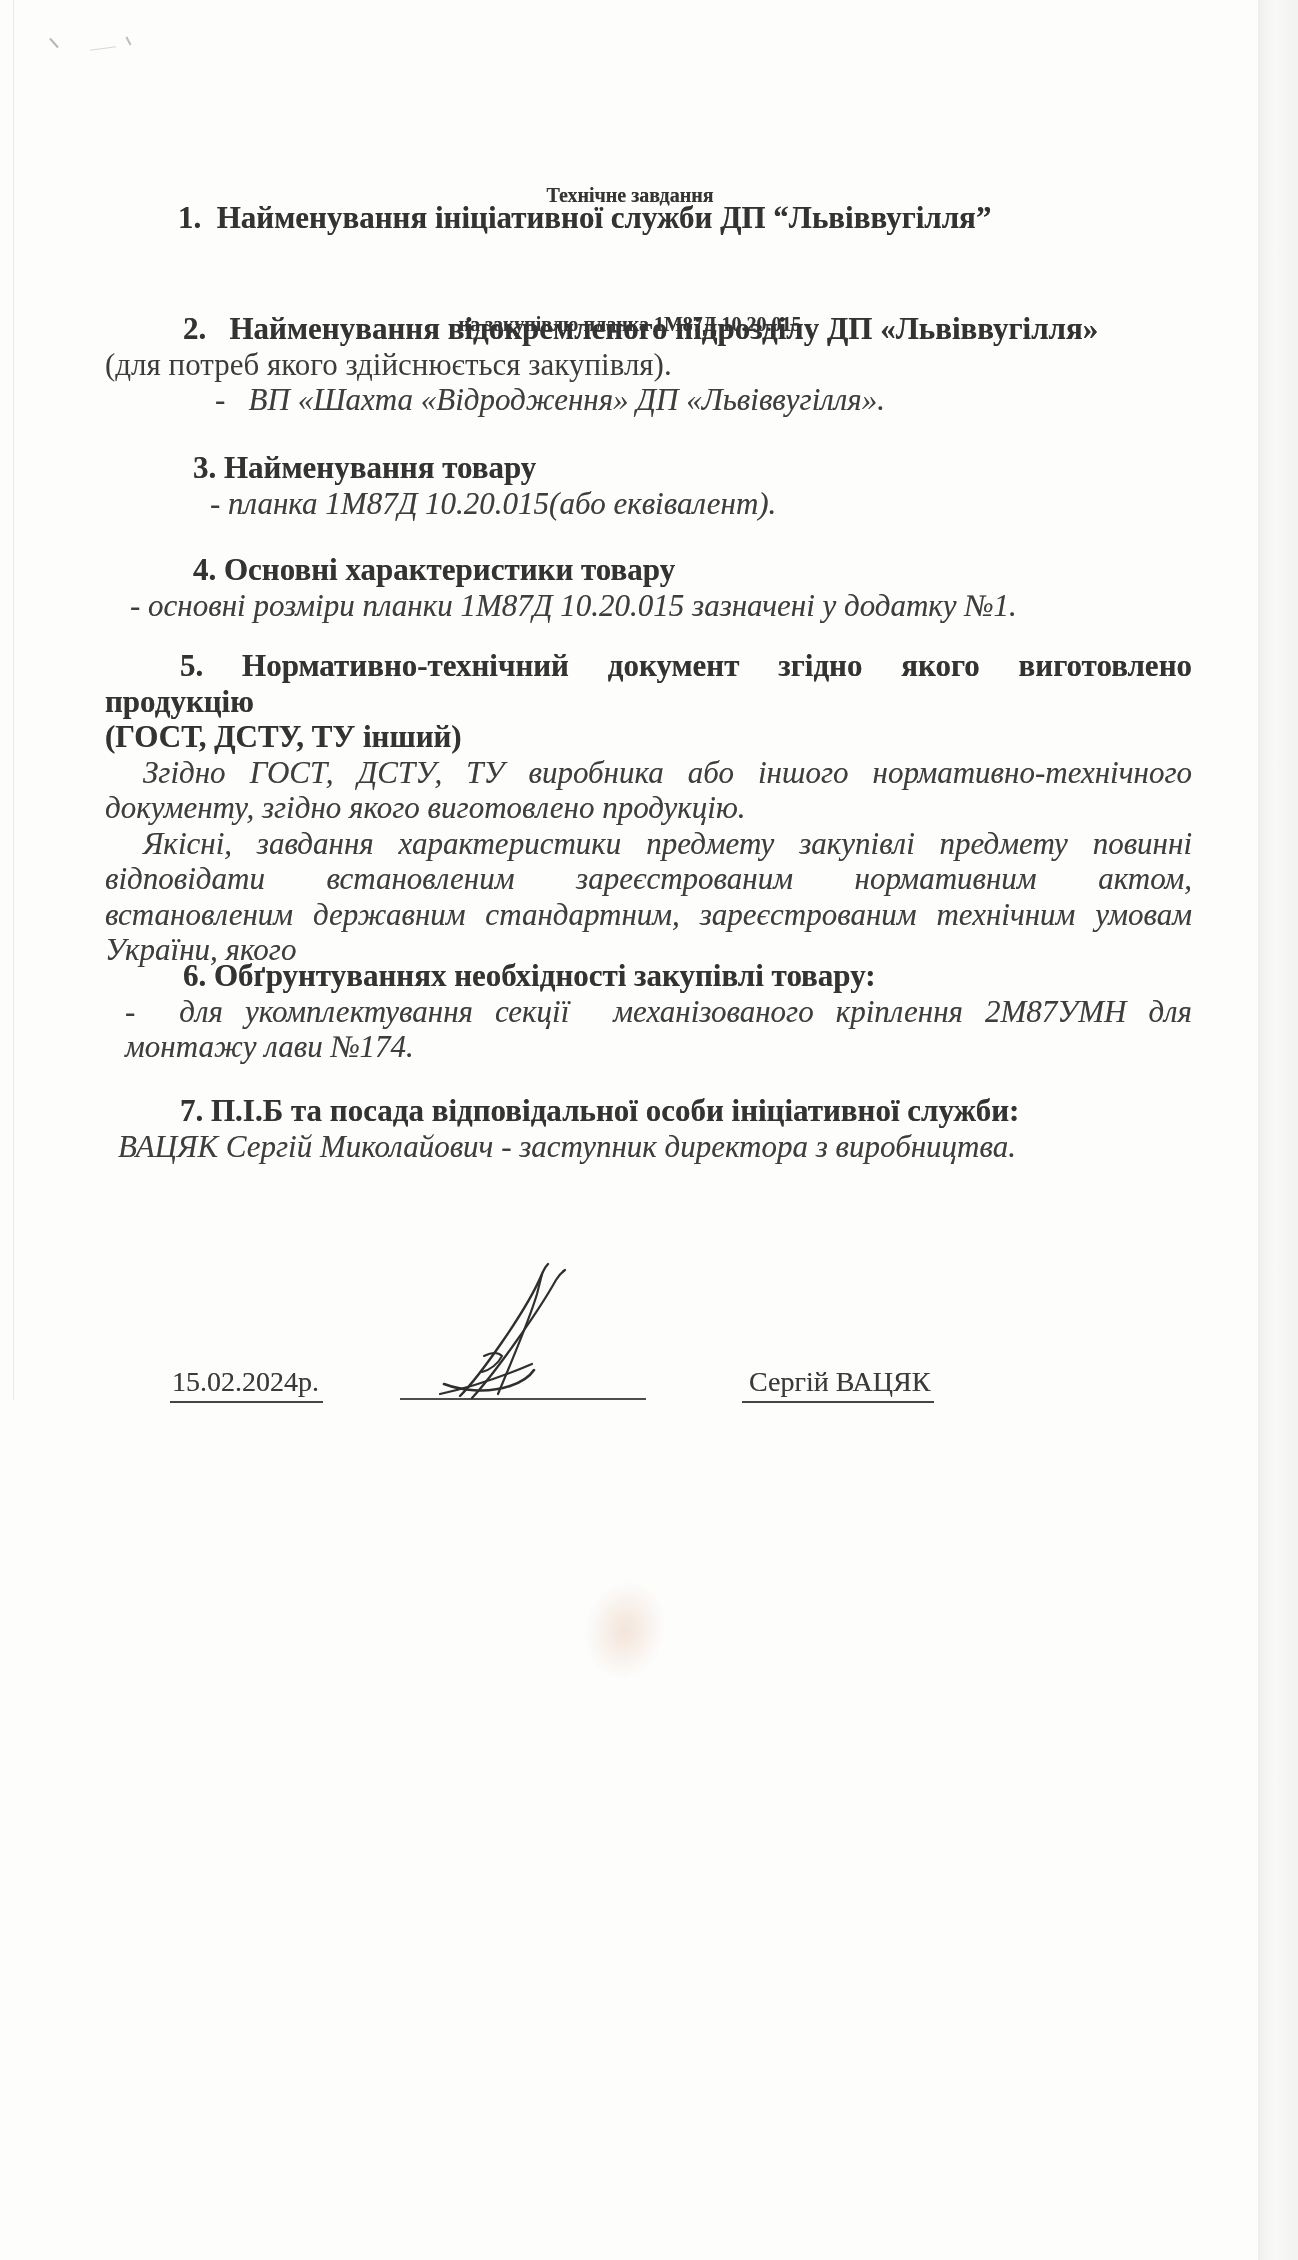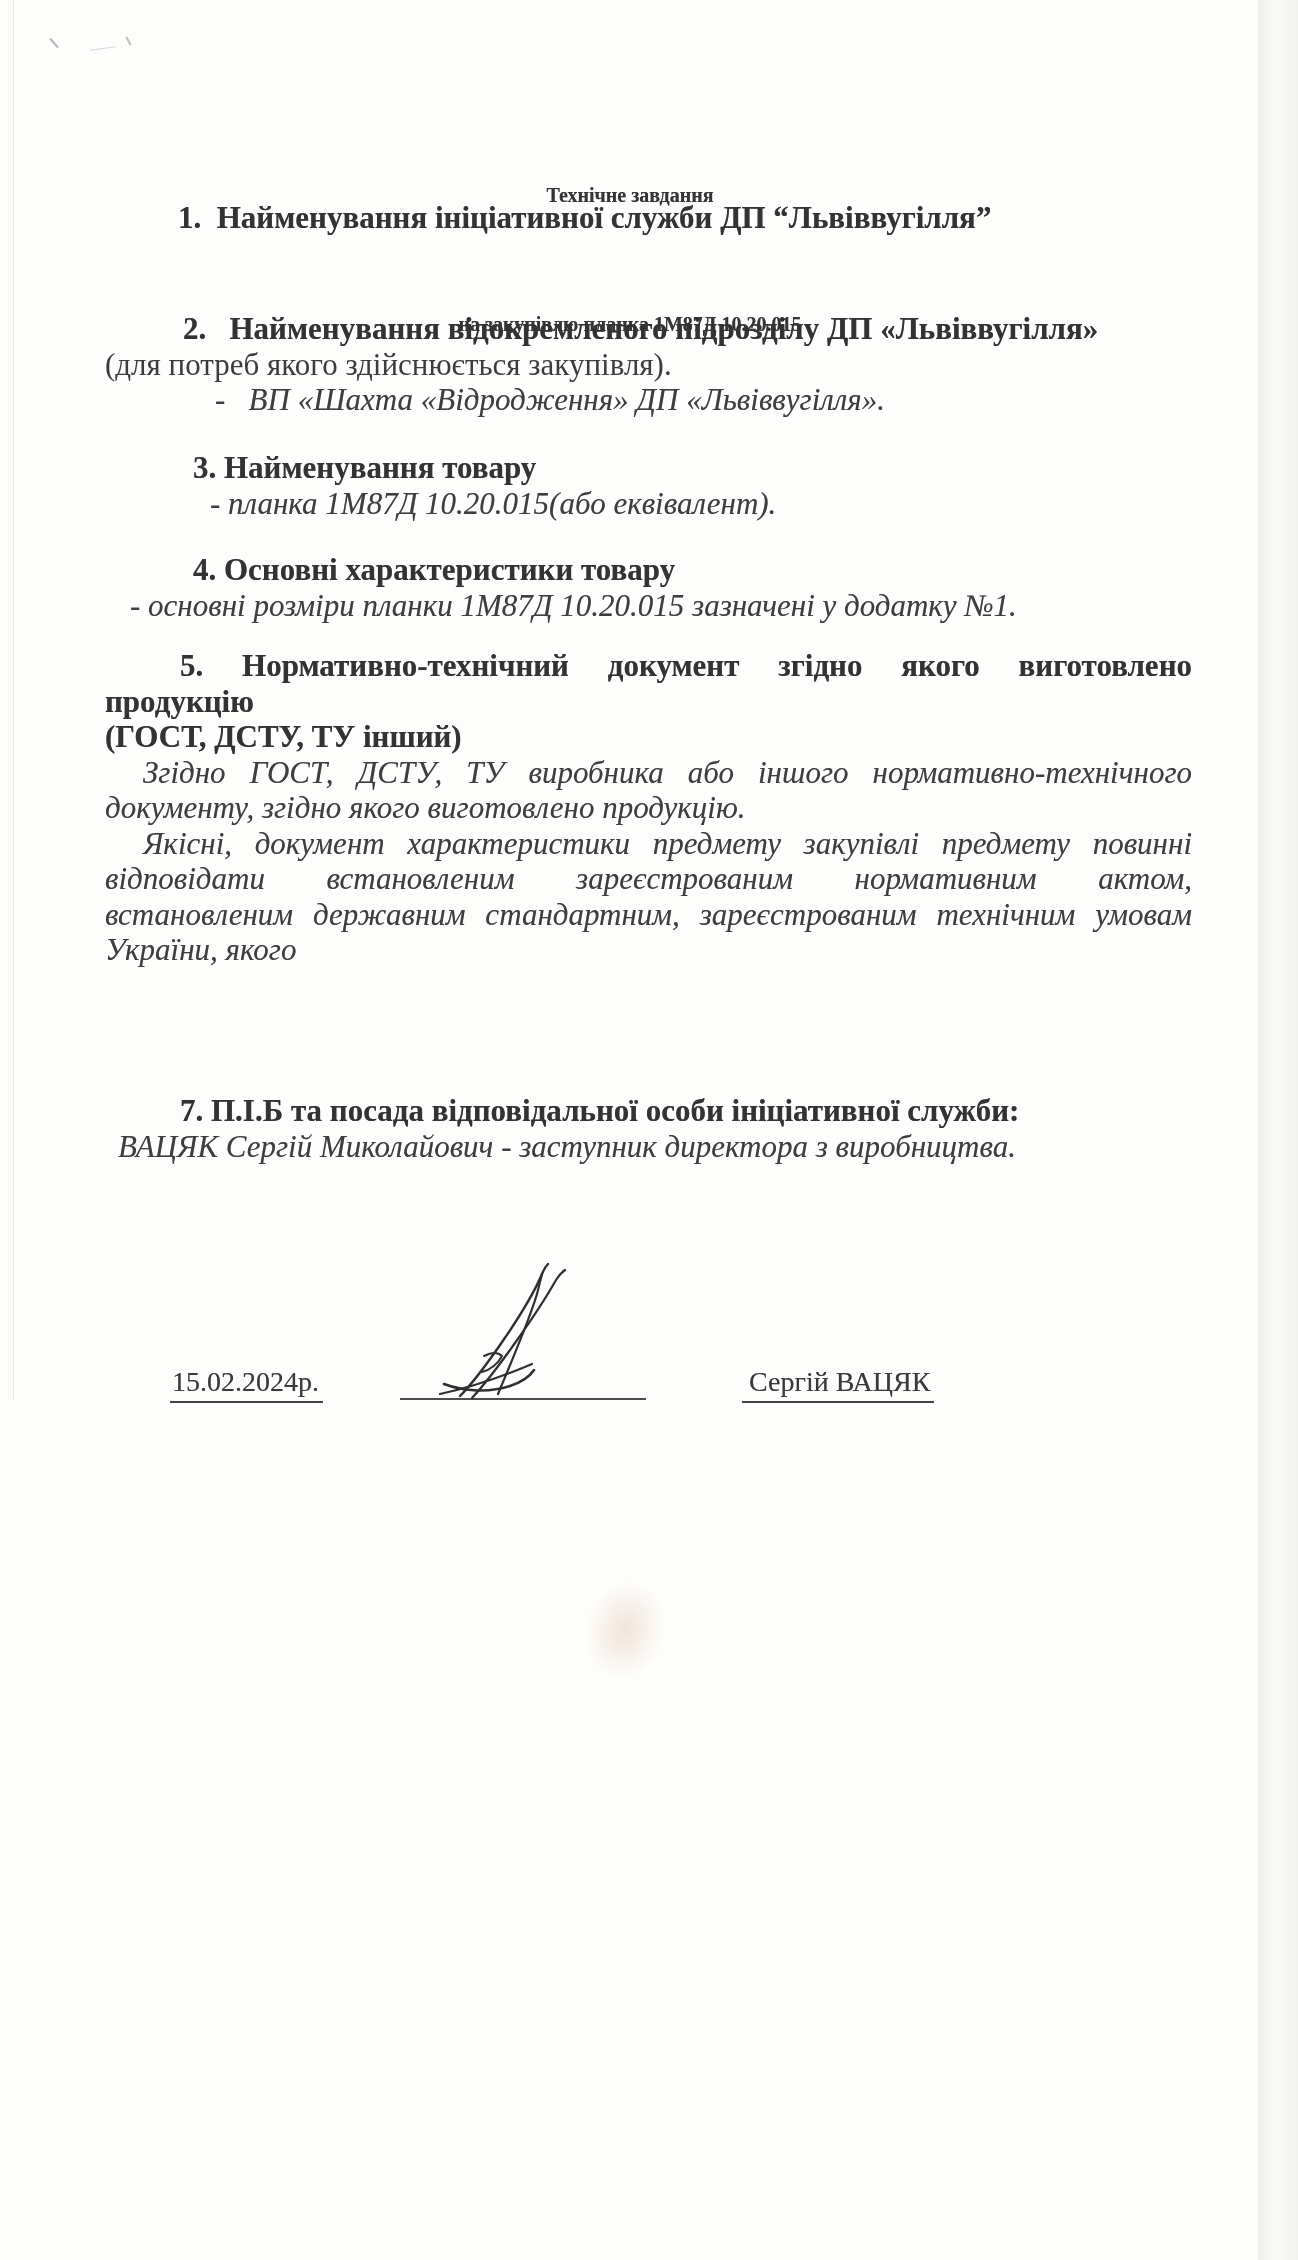--- a/index.html
+++ b/index.html
@@ -107,23 +107,27 @@
 
   <div class="sec" style="top:552px">
     <div class="hd ind88">4. Основні характеристики товару</div>
     <div class="bd ind25">- основні розміри планки 1М87Д 10.20.015 зазначені у додатку №1.</div>
   </div>
 
   <div class="sec" style="top:648px">
     <div class="hd hd-just ind75">5. Нормативно-технічний документ згідно якого виготовлено продукцію</div>
     <div class="hd">(ГОСТ, ДСТУ, ТУ інший)</div>
     <div class="bd jpara ind38"><div>Згідно ГОСТ, ДСТУ, ТУ виробника або іншого нормативно-технічного</div><div>документу, згідно якого виготовлено продукцію.</div></div>
-    <div class="bd jpara ind38"><div>Якісні, документ характеристики предмету закупівлі предмету повинні</div><div>відповідати встановленим зареєстрованим нормативним актом,</div><div>встановленим державним стандартним, зареєстрованим технічним умовам</div><div>України, якого</div></div>
+    <div class="bd jpara ind38"><div>Якісні, завдання характеристики предмету закупівлі предмету повинні</div><div>відповідати встановленим зареєстрованим нормативним актом,</div><div>встановленим державним стандартним, зареєстрованим технічним умовам</div><div>України, якого</div></div>
   </div>
 
+  <div class="sec" style="top:958px">
+    <div class="hd ind78">6. Обґрунтуваннях необхідності закупівлі товару:</div>
+    <div class="bd jpara ind20"><div>-  для укомплектування секції  механізованого кріплення 2М87УМН для</div><div>монтажу лави №174.</div></div>
+  </div>
 
   <div class="sec" style="top:1093px">
     <div class="hd ind75">7. П.І.Б та посада відповідальної особи ініціативної служби:</div>
     <div class="bd ind13">ВАЦЯК Сергій Миколайович - заступник директора з виробництва.</div>
   </div>
 
   <div class="sig-row">
     <span class="sig-date">15.02.2024р.</span>
     <div class="sig-line"></div>
     <svg class="sig-scrawl" viewBox="0 0 150 142" fill="none">

